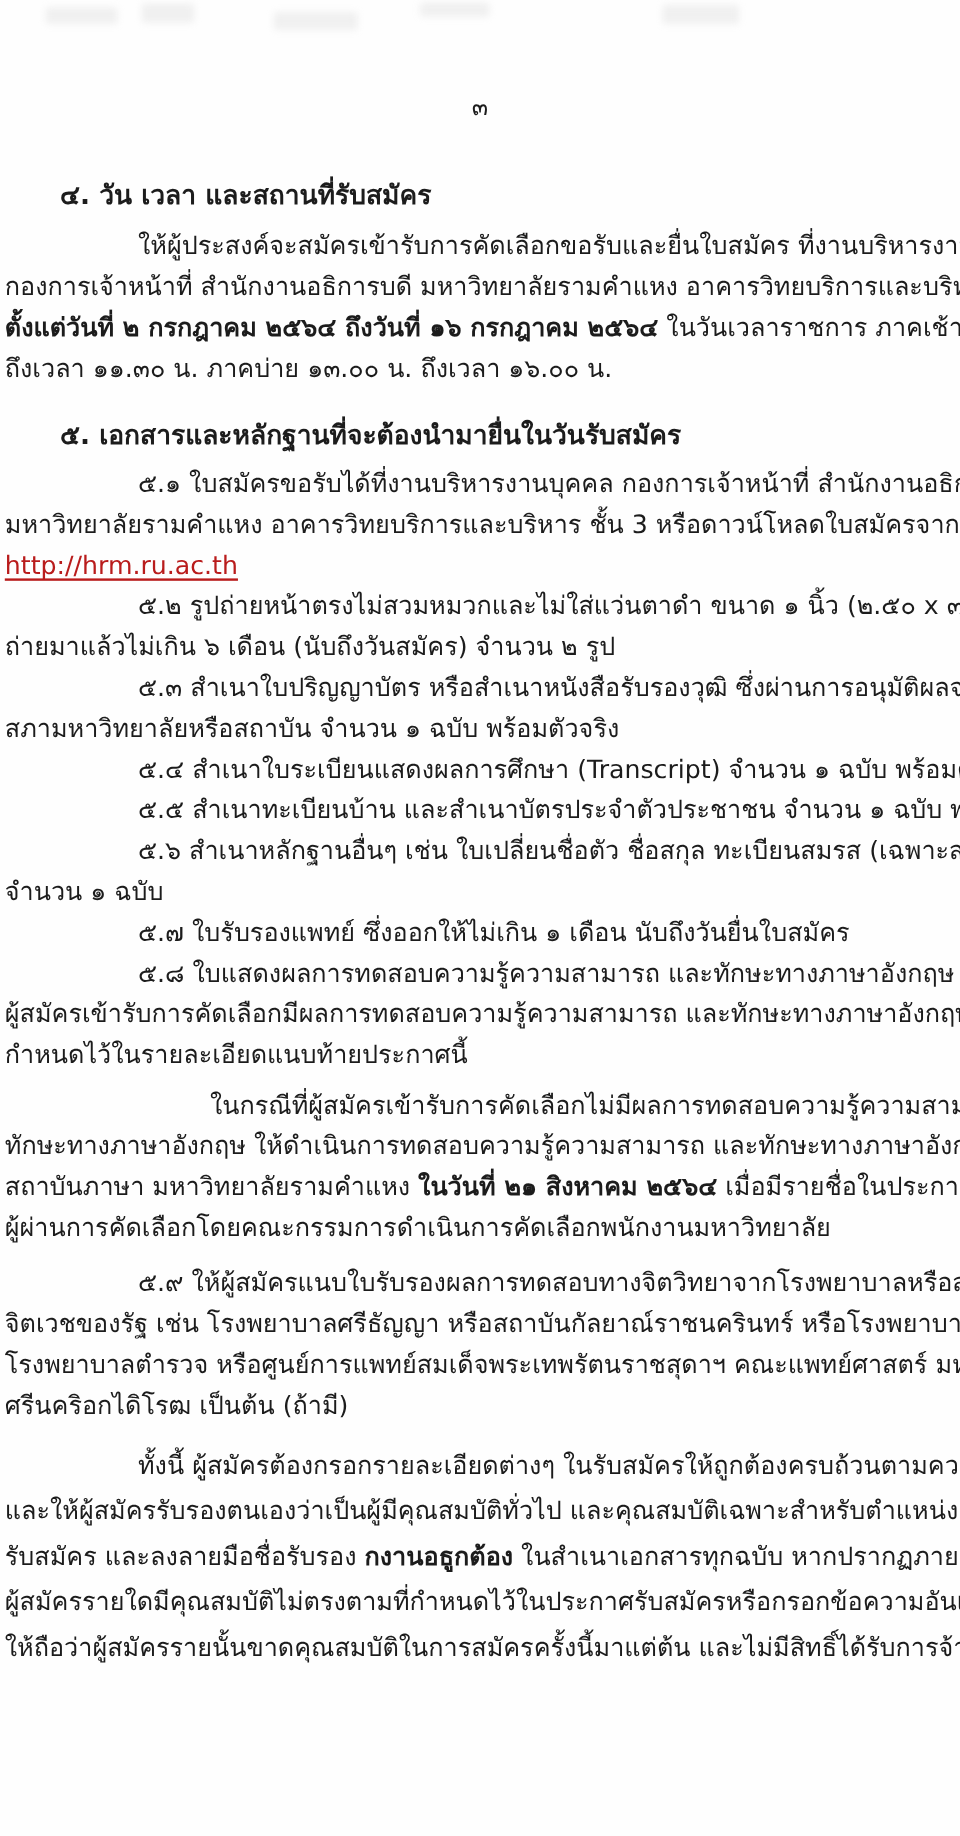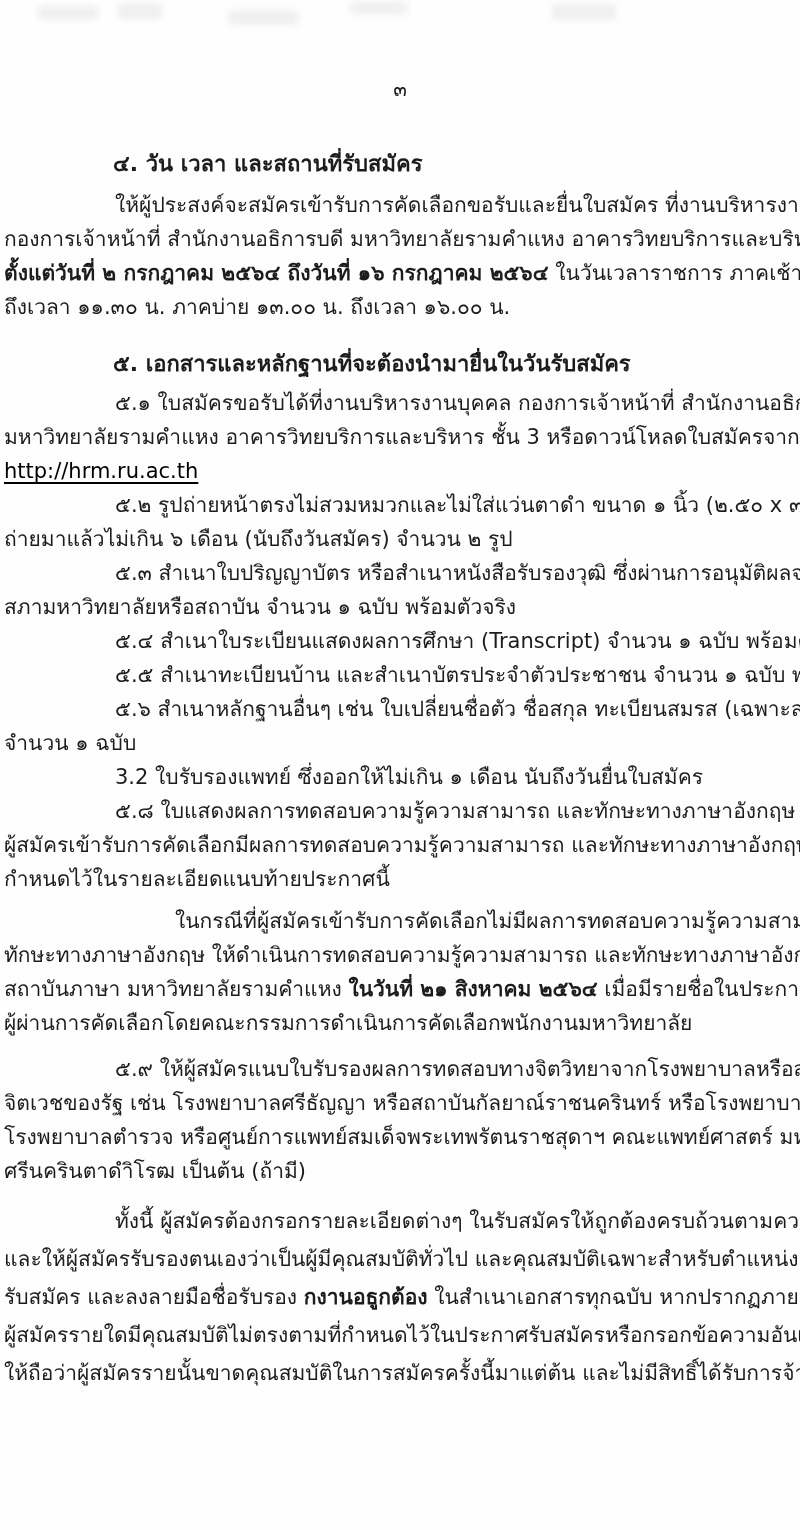--- a/index.html
+++ b/index.html
@@ -27,36 +27,36 @@
   }
   .line {
     line-height:34px;
     white-space:nowrap;
     padding-left:4px;
   }
   .heading {
     font-weight:bold;
     font-size:22px;
     line-height:36px;
-    padding-left:113px;
+    padding-left:50px;
     white-space:nowrap;
   }
   .ind  { padding-left:115px; }
   .ind2 { padding-left:175px; }
   .b    { font-weight:bold; }
   .h4 { margin-top:44px; }
   .p1 { margin-top:6px; }
   .h5 { margin-top:22px; }
   .i51 { margin-top:4px; }
   .note { margin-top:8px; }
   .i59 { margin-top:12px; }
   .closing { margin-top:14px; }
   .closing .line { line-height:38px; }
   .doclink {
-    color:#000000;
+    color:#b91c1c;
     text-decoration:underline;
     text-underline-offset:4px;
     cursor:pointer;
   }
 </style>
 </head>
 <body>
 
 <div class="page">
 
@@ -102,41 +102,41 @@
   <div>
     <div class="line ind">๕.๕ สำเนาทะเบียนบ้าน และสำเนาบัตรประจำตัวประชาชน จำนวน ๑ ฉบับ พร้อมตัวจริง</div>
   </div>
 
   <div>
     <div class="line ind">๕.๖ สำเนาหลักฐานอื่นๆ เช่น ใบเปลี่ยนชื่อตัว ชื่อสกุล ทะเบียนสมรส (เฉพาะสตรี)</div>
     <div class="line">จำนวน ๑ ฉบับ</div>
   </div>
 
   <div>
-    <div class="line ind">3.2 ใบรับรองแพทย์ ซึ่งออกให้ไม่เกิน ๑ เดือน นับถึงวันยื่นใบสมัคร</div>
+    <div class="line ind">๕.๗ ใบรับรองแพทย์ ซึ่งออกให้ไม่เกิน ๑ เดือน นับถึงวันยื่นใบสมัคร</div>
   </div>
 
   <div>
     <div class="line ind">๕.๘ ใบแสดงผลการทดสอบความรู้ความสามารถ และทักษะทางภาษาอังกฤษ ในกรณีที่</div>
     <div class="line">ผู้สมัครเข้ารับการคัดเลือกมีผลการทดสอบความรู้ความสามารถ และทักษะทางภาษาอังกฤษ ตามที่</div>
     <div class="line">กำหนดไว้ในรายละเอียดแนบท้ายประกาศนี้</div>
   </div>
 
   <div class="note">
     <div class="line ind2">ในกรณีที่ผู้สมัครเข้ารับการคัดเลือกไม่มีผลการทดสอบความรู้ความสามารถ และ</div>
     <div class="line">ทักษะทางภาษาอังกฤษ ให้ดำเนินการทดสอบความรู้ความสามารถ และทักษะทางภาษาอังกฤษที่</div>
     <div class="line"><span>สถาบันภาษา มหาวิทยาลัยรามคำแหง </span><span class="b">ในวันที่ ๒๑ สิงหาคม ๒๕๖๔</span><span> เมื่อมีรายชื่อในประกาศรายชื่อ</span></div>
     <div class="line">ผู้ผ่านการคัดเลือกโดยคณะกรรมการดำเนินการคัดเลือกพนักงานมหาวิทยาลัย</div>
   </div>
 
   <div class="i59">
     <div class="line ind">๕.๙ ให้ผู้สมัครแนบใบรับรองผลการทดสอบทางจิตวิทยาจากโรงพยาบาลหรือสถาบัน</div>
     <div class="line">จิตเวชของรัฐ เช่น โรงพยาบาลศรีธัญญา หรือสถาบันกัลยาณ์ราชนครินทร์ หรือโรงพยาบาลราชวิถี หรือ</div>
     <div class="line">โรงพยาบาลตำรวจ หรือศูนย์การแพทย์สมเด็จพระเทพรัตนราชสุดาฯ คณะแพทย์ศาสตร์ มหาวิทยาลัย</div>
-    <div class="line">ศรีนครินตาดำิโรฒ เป็นต้น (ถ้ามี)</div>
+    <div class="line">ศรีนคริอกไดิโรฒ เป็นต้น (ถ้ามี)</div>
   </div>
 
   <div class="closing">
     <div class="line ind">ทั้งนี้ ผู้สมัครต้องกรอกรายละเอียดต่างๆ ในรับสมัครให้ถูกต้องครบถ้วนตามความเป็นจริง</div>
     <div class="line">และให้ผู้สมัครรับรองตนเองว่าเป็นผู้มีคุณสมบัติทั่วไป และคุณสมบัติเฉพาะสำหรับตำแหน่งตามประกาศ</div>
     <div class="line"><span>รับสมัคร และลงลายมือชื่อรับรอง </span><span class="b">กงานอธูกต้อง</span><span> ในสำเนาเอกสารทุกฉบับ หากปรากฏภายหลังว่า</span></div>
     <div class="line">ผู้สมัครรายใดมีคุณสมบัติไม่ตรงตามที่กำหนดไว้ในประกาศรับสมัครหรือกรอกข้อความอันเป็นเท็จ</div>
     <div class="line">ให้ถือว่าผู้สมัครรายนั้นขาดคุณสมบัติในการสมัครครั้งนี้มาแต่ต้น และไม่มีสิทธิ์ได้รับการจ้างและแต่งตั้ง</div>
   </div>
 

